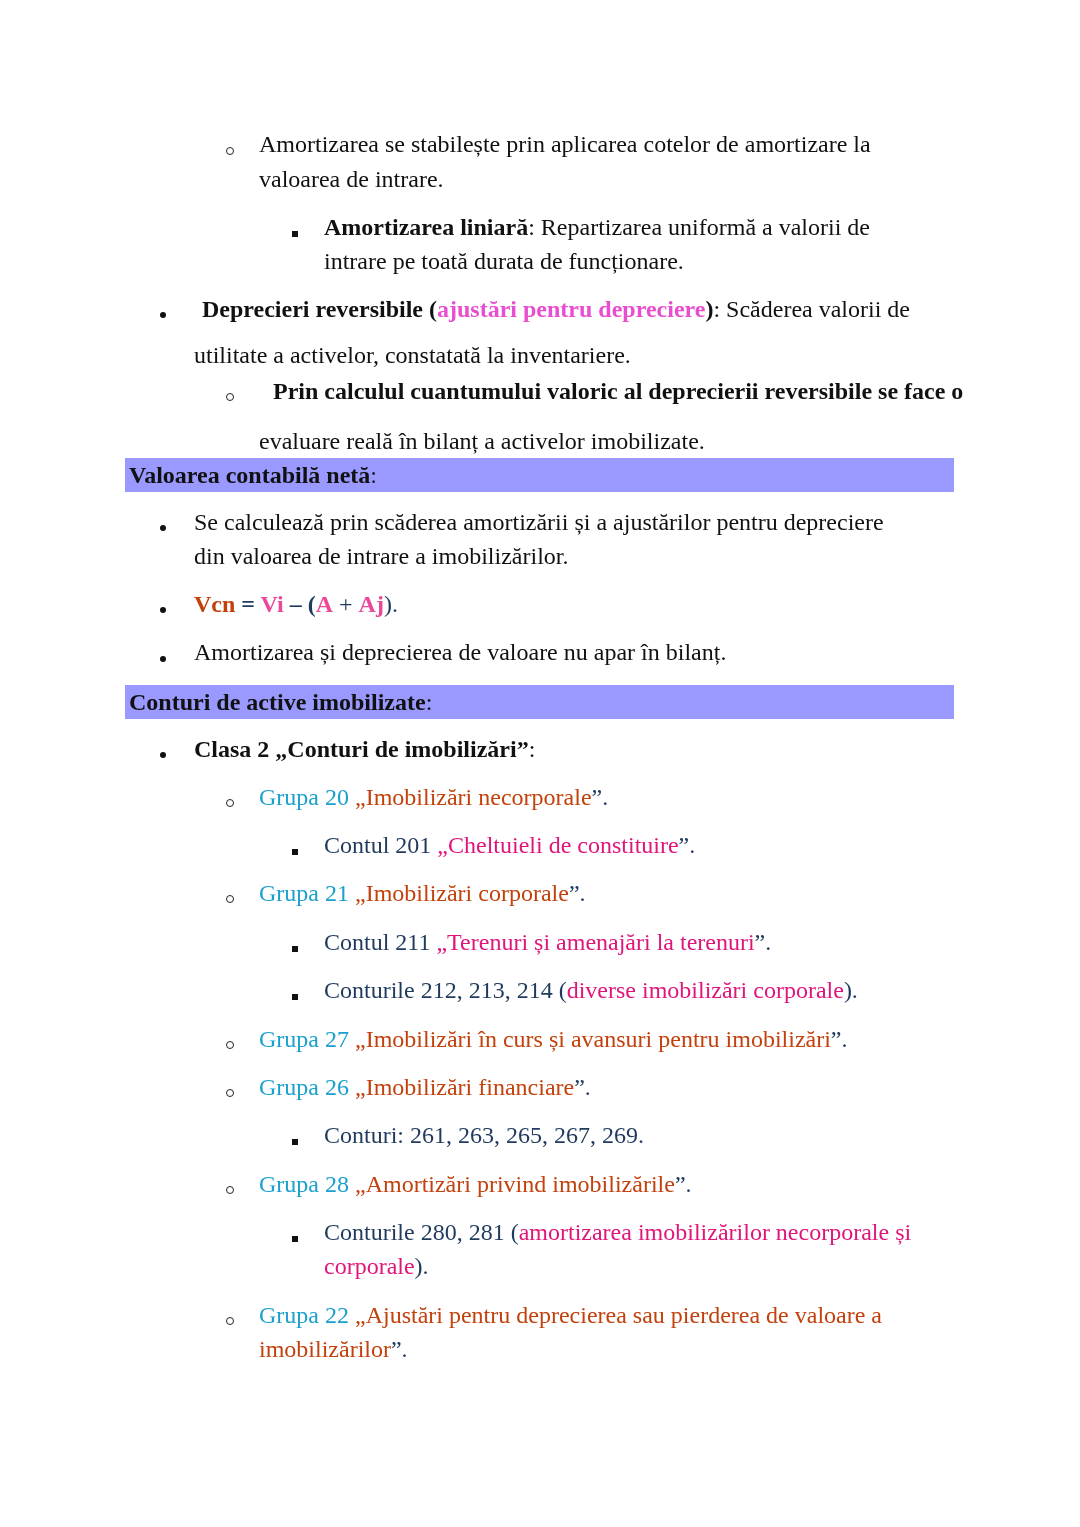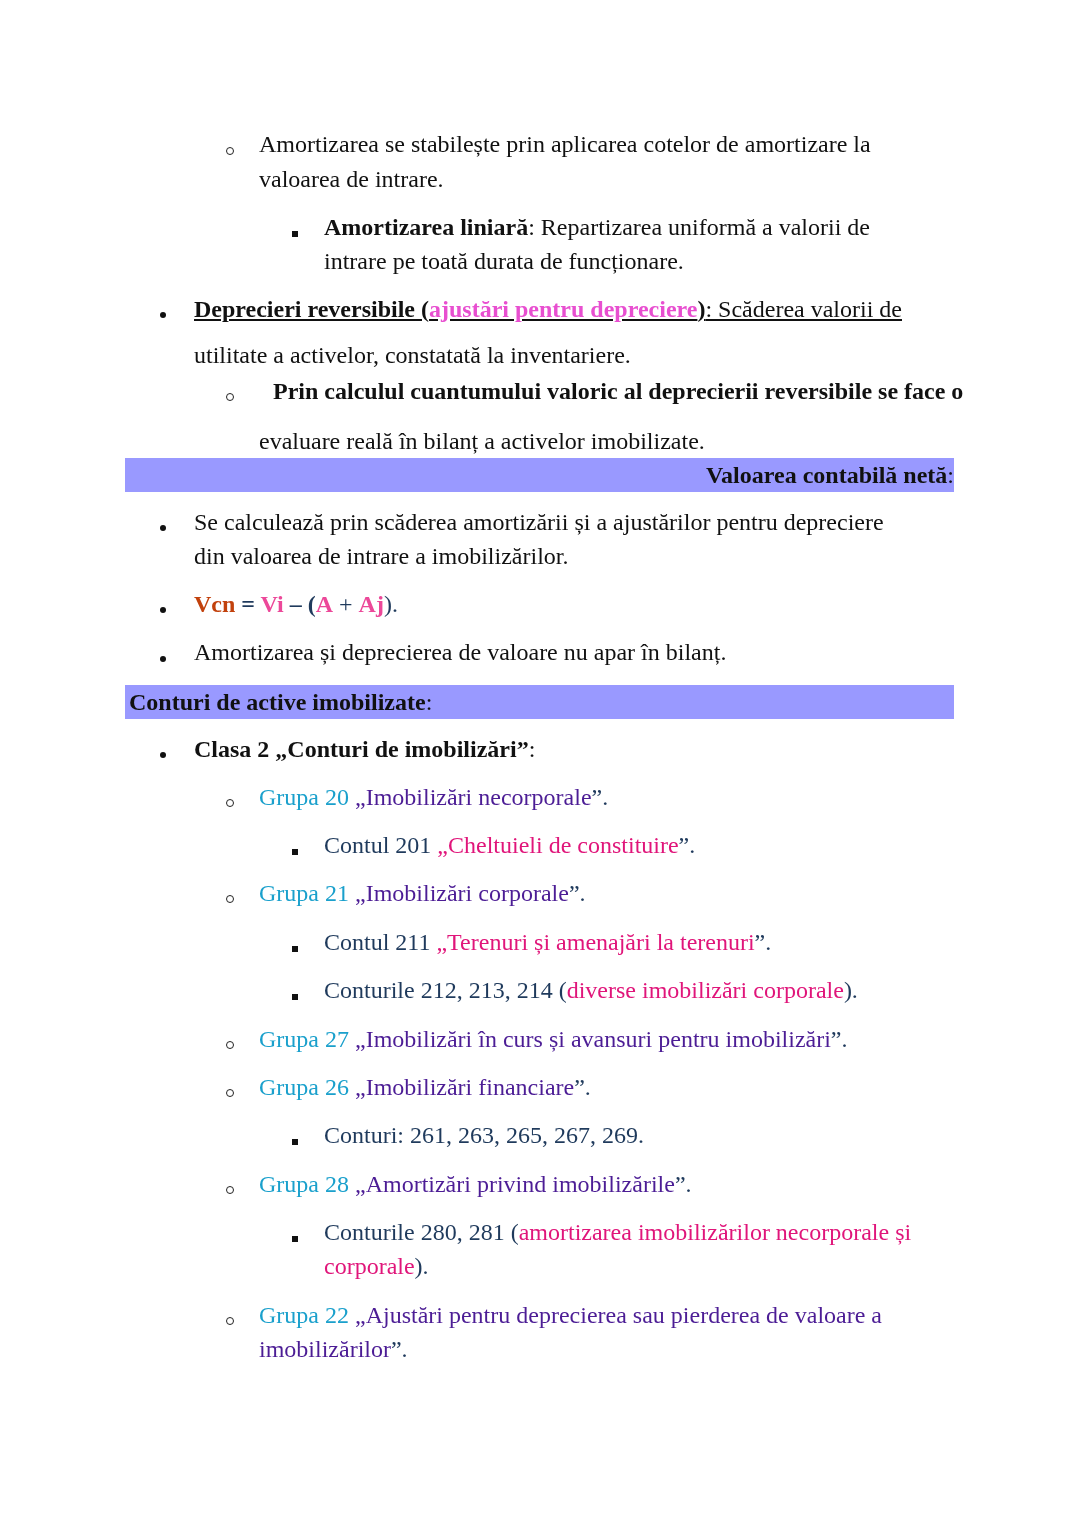--- a/index.html
+++ b/index.html
@@ -11,21 +11,21 @@
   .line { position: absolute; white-space: nowrap; line-height: 34px; }
   .bul { position: absolute; line-height: 34px; font-size: 24px; color: #111; }
   .b { font-weight: bold; }
   .heading-band {
     position: absolute; left: 125px; width: 829px; height: 34px;
     background: #9999ff; line-height: 34px; padding-left: 4px; box-sizing: border-box;
   }
   .c-pink-light { color: #e84fd0; }
   .c-navy { color: #1f3a5c; }
   .c-cyan { color: #1aa0cc; }
-  .c-orange { color: #4c1d95; }
+  .c-orange { color: #c2410c; }
   .c-pink { color: #e0157a; }
   .c-darkred { color: #c2410c; }
   .c-blue { color: #ec4899; }
   .sq { display:inline-block; width:6px; height:6px; background:#111; }
   .circ { display:inline-block; width:8px; height:8px; border:1.4px solid #222; border-radius:50%; box-sizing:border-box; }
   .dot { display:inline-block; width:6px; height:6px; background:#111; border-radius:50%; }
 </style>
 </head>
 <body>
 
@@ -33,30 +33,30 @@
 <div class="line" style="left:259px;top:127px;">Amortizarea se stabilește prin aplicarea cotelor de amortizare la</div>
 <div class="line" style="left:259px;top:162px;">valoarea de intrare.</div>
 
 <span class="bul" style="left:292px;top:212px;"><span class="sq"></span></span>
 <div class="line" style="left:324px;top:210px;">
   <span class="b">Amortizarea liniară</span><span>: Repartizarea uniformă a valorii de</span>
 </div>
 <div class="line" style="left:324px;top:244px;">intrare pe toată durata de funcționare.</div>
 
 <span class="bul" style="left:160px;top:293px;"><span class="dot"></span></span>
-<div class="line" style="left:194px;top:292px;text-decoration:underline;">
+<div class="line" style="left:202px;top:292px;">
   <span class="b">Deprecieri reversibile</span><span class="b"> (</span><span class="b c-pink-light">ajustări pentru depreciere</span><span class="b">)</span><span>: Scăderea valorii de</span>
 </div>
 <div class="line" style="left:194px;top:338px;">utilitate a activelor, constatată la inventariere.</div>
 
 <span class="bul" style="left:226px;top:376px;"><span class="circ"></span></span>
 <div class="line" style="left:273px;top:374px;font-weight:bold;">Prin calculul cuantumului valoric al deprecierii reversibile se face o</div>
 <div class="line" style="left:259px;top:408px;margin-top:16px;">evaluare reală în bilanț a activelor imobilizate.</div>
 
-<div class="heading-band" style="top:458px;text-align:right;">
+<div class="heading-band" style="top:458px;">
   <span class="b">Valoarea contabilă netă</span><span>:</span>
 </div>
 
 <span class="bul" style="left:160px;top:506px;"><span class="dot"></span></span>
 <div class="line" style="left:194px;top:505px;">Se calculează prin scăderea amortizării și a ajustărilor pentru depreciere</div>
 <div class="line" style="left:194px;top:539px;">din valoarea de intrare a imobilizărilor.</div>
 
 <span class="bul" style="left:160px;top:588px;"><span class="dot"></span></span>
 <div class="line b" style="left:194px;top:587px;">
   <span class="c-darkred">Vcn</span><span class="c-navy"> = </span><span class="c-blue">Vi</span><span class="c-navy"> – (</span><span class="c-blue">A</span><span class="c-navy" style="font-weight:normal"> + </span><span class="c-blue">Aj</span><span class="c-navy" style="font-weight:normal">).</span>

